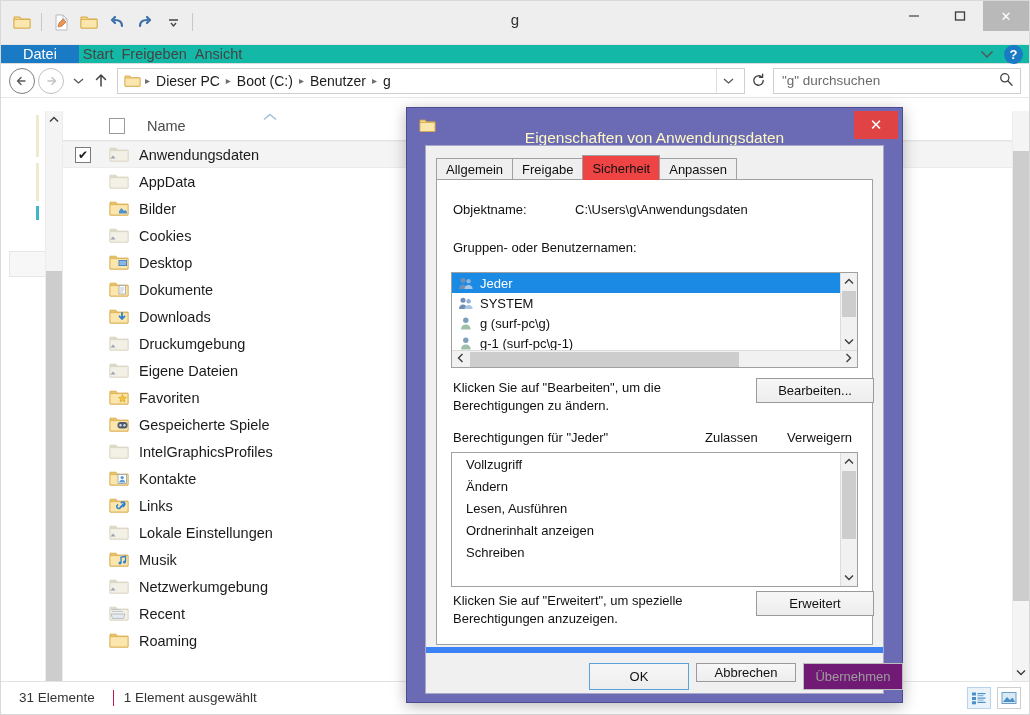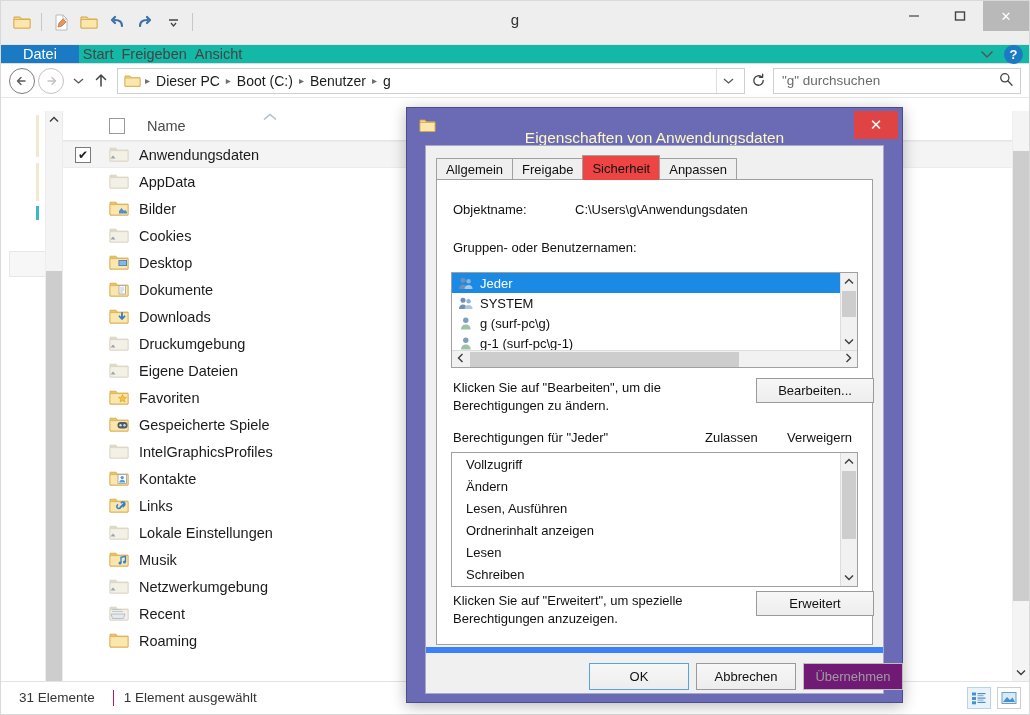--- a/index.html
+++ b/index.html
@@ -1054,23 +1054,20 @@
               <div class="perm-row">
                 <span>Ändern</span>
               </div>
               <div class="perm-row">
                 <span>Lesen, Ausführen</span>
               </div>
               <div class="perm-row">
                 <span>Ordnerinhalt anzeigen</span>
               </div>
               <div class="perm-row">
-                <span>Lesen</span>
-              </div>
-              <div class="perm-row">
                 <span>Schreiben</span>
               </div>
             </div>
           <div class="perm-sb">
             <div class="arw">
               <svg width="10" height="7" viewBox="0 0 10 7">
                   <path d="M1 5.5L5 1.5l4 4" fill="none" stroke="#3c3c3c" stroke-width="1.4"></path>
                 </svg>
             </div>
             <div class="thm"></div>
@@ -1082,19 +1079,19 @@
           </div>
         </div>
 
         <div class="fld-label" style="left:16px; top:413px;">Klicken Sie auf "Erweitert", um spezielle</div>
         <div class="fld-label" style="left:16px; top:431px;">Berechtigungen anzuzeigen.</div>
         <div class="btn" style="left:319px; top:411px; width:118px; height:25px;">Erweitert</div>
       </div>
 
       <div class="dlg-footer">
         <div class="btn default" style="left:163px; top:10px; width:100px; height:27px;">OK</div>
-        <div class="btn" style="left:270px; top:10px; width:100px; height:27px;">Abbrechen</div>
+        <div class="btn" style="left:270px; top:10px; width:100px; height:19px;">Abbrechen</div>
         <div class="btn disabled" style="left:377px; top:10px; width:100px; height:27px;">Übernehmen</div>
       </div>
     </div>
   </div>
 
 </div>
 
 </body></html>

